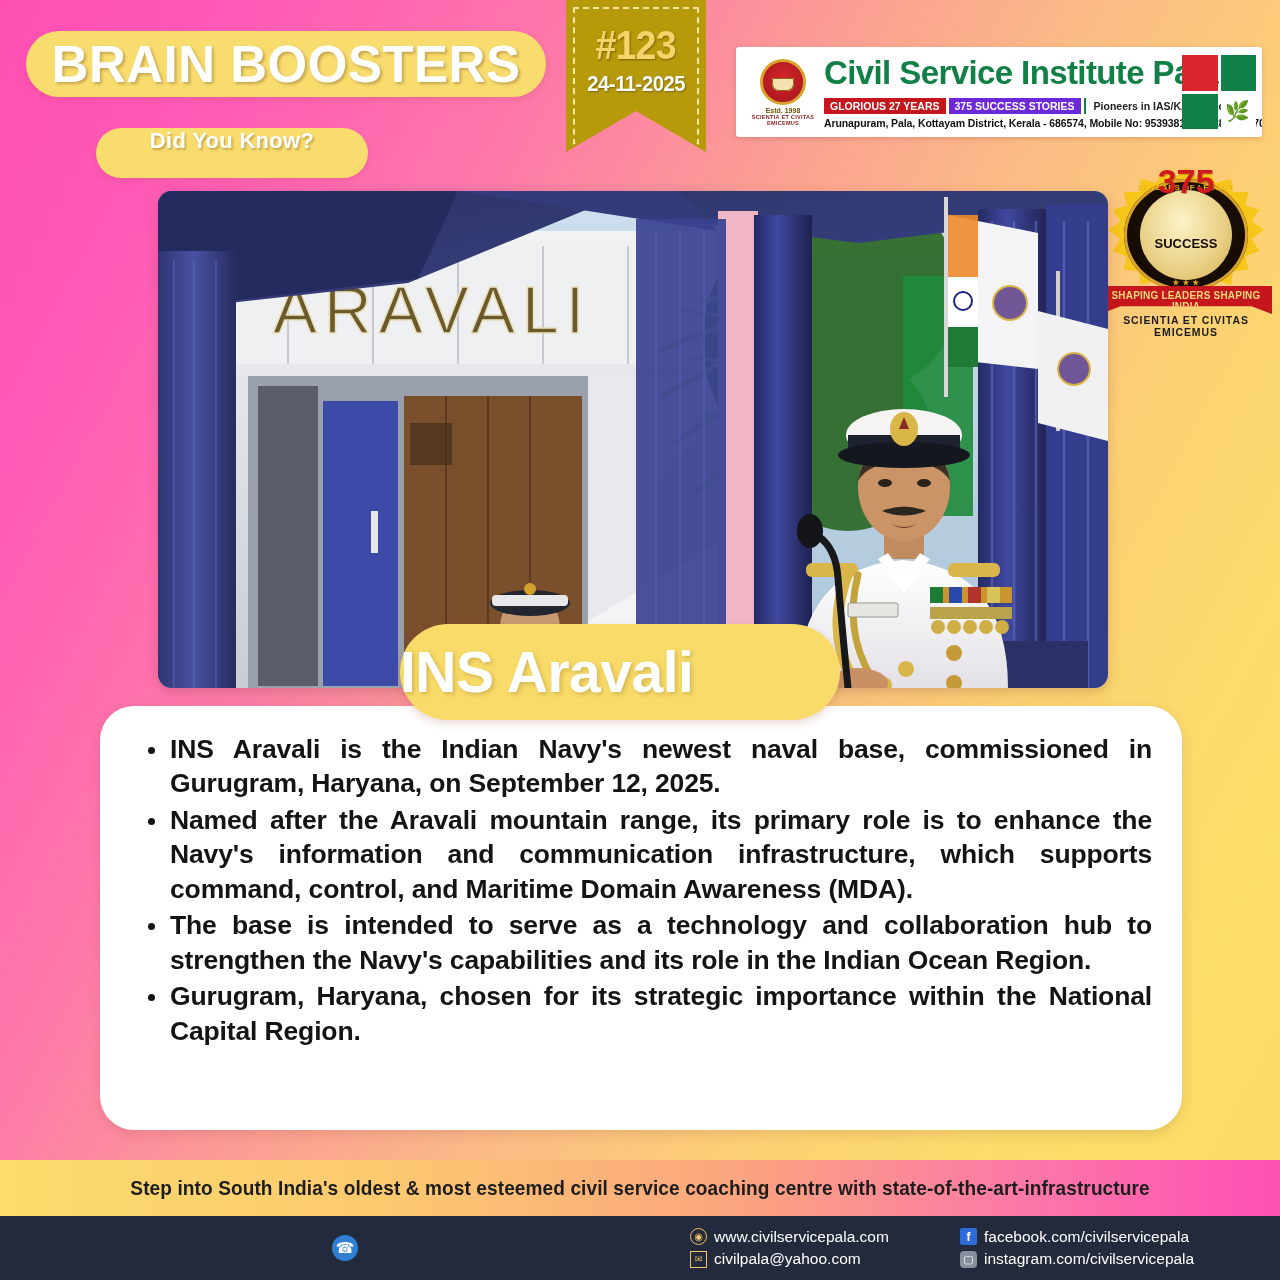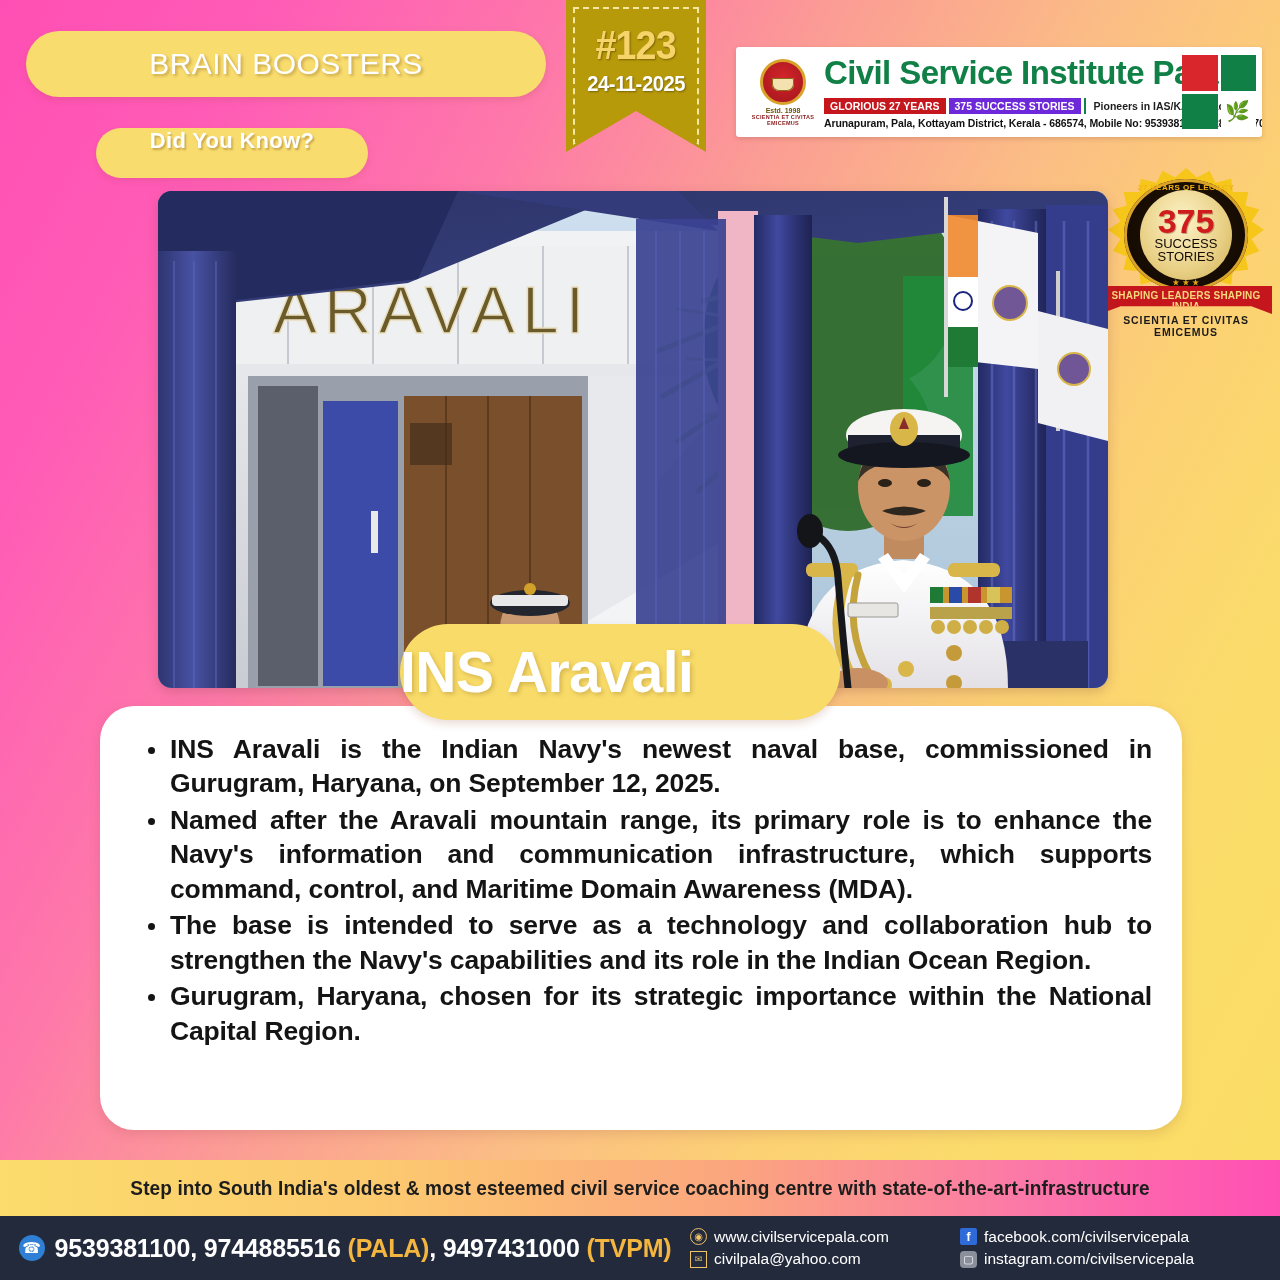--- a/index.html
+++ b/index.html
@@ -32,22 +32,22 @@
   .hdr-pill {
     position: absolute;
     left: 26px; top: 31px;
     width: 520px; height: 66px;
     background: #f8dc6d;
     border-radius: 40px;
     display: flex; align-items: center; justify-content: center;
     box-shadow: 0 3px 7px rgba(150,70,60,.18);
   }
   .hdr-pill span {
-    font-size: 30px;
-    font-weight: 400;
+    font-size: 51px;
+    font-weight: 700;
     letter-spacing: .5px;
     color: #ffffff;
     text-shadow: 2px 2px 3px rgba(140,100,40,.45);
     font-family: "Liberation Sans", sans-serif;
   }
   .dyk-pill {
     position: absolute;
     left: 96px; top: 128px;
     width: 272px; height: 50px;
     background: #f8dc6d;
@@ -189,21 +189,21 @@
     position: absolute; left: 40px; top: 22px;
     width: 92px; height: 90px; border-radius: 50%;
     background: radial-gradient(ellipse at 45% 35%, #fdf3c8 0%, #e8cf84 60%, #cfae55 100%);
     display:flex; flex-direction:column; align-items:center; justify-content:center;
   }
   .seal .inner .n375 {
     font-size: 34px; font-weight: 700; color:#cf1b1b; line-height:.9;
     text-shadow: 1px 1px 0 rgba(90,0,0,.3);
     text-align: center;
   }
-  .seal .inner .sw { font-size:13px; font-weight:400; color:#120a02; line-height:1.02; }
+  .seal .inner .sw { font-size:13px; font-weight:700; color:#120a02; line-height:1.02;margin-top:40px; }
   .seal .sbanner {
     position: absolute; left: 0px; top: 118px; width: 172px; height: 28px;
     background: #c4161c;
     clip-path: polygon(0 0,100% 0,100% 100%,88% 72%,12% 72%,0 100%);
     display:flex; align-items:flex-start; justify-content:center;
     padding-top:4px;
   }
   .seal .sbanner span { font-size:10px; font-weight:700; color:#f6d97a; letter-spacing:.2px; }
   .seal .smotto {
     position:absolute; left:0; top:146px; width:172px;
@@ -599,21 +599,20 @@
     </ul>
   </div>
 
   <div class="tagline">
     <span>Step into  South India's oldest &amp; most esteemed civil service coaching centre with state-of-the-art-infrastructure</span>
   </div>
 
   <div class="contactbar">
     <div class="cb-phone">
       <span class="ic-phone">☎</span>
-      <span class="nums"><span>9539381100, 9744885516 </span><em>(PALA)</em><span>, 9497431000 </span><em>(TVPM)</em></span>
     </div>
 
     <div class="cb-web">
       <div class="cb-row">
         <span class="mini globe">◉</span>
         <span>www.civilservicepala.com</span>
       </div>
       <div class="cb-row">
         <span class="mini mail">✉</span>
         <span>civilpala@yahoo.com</span>

